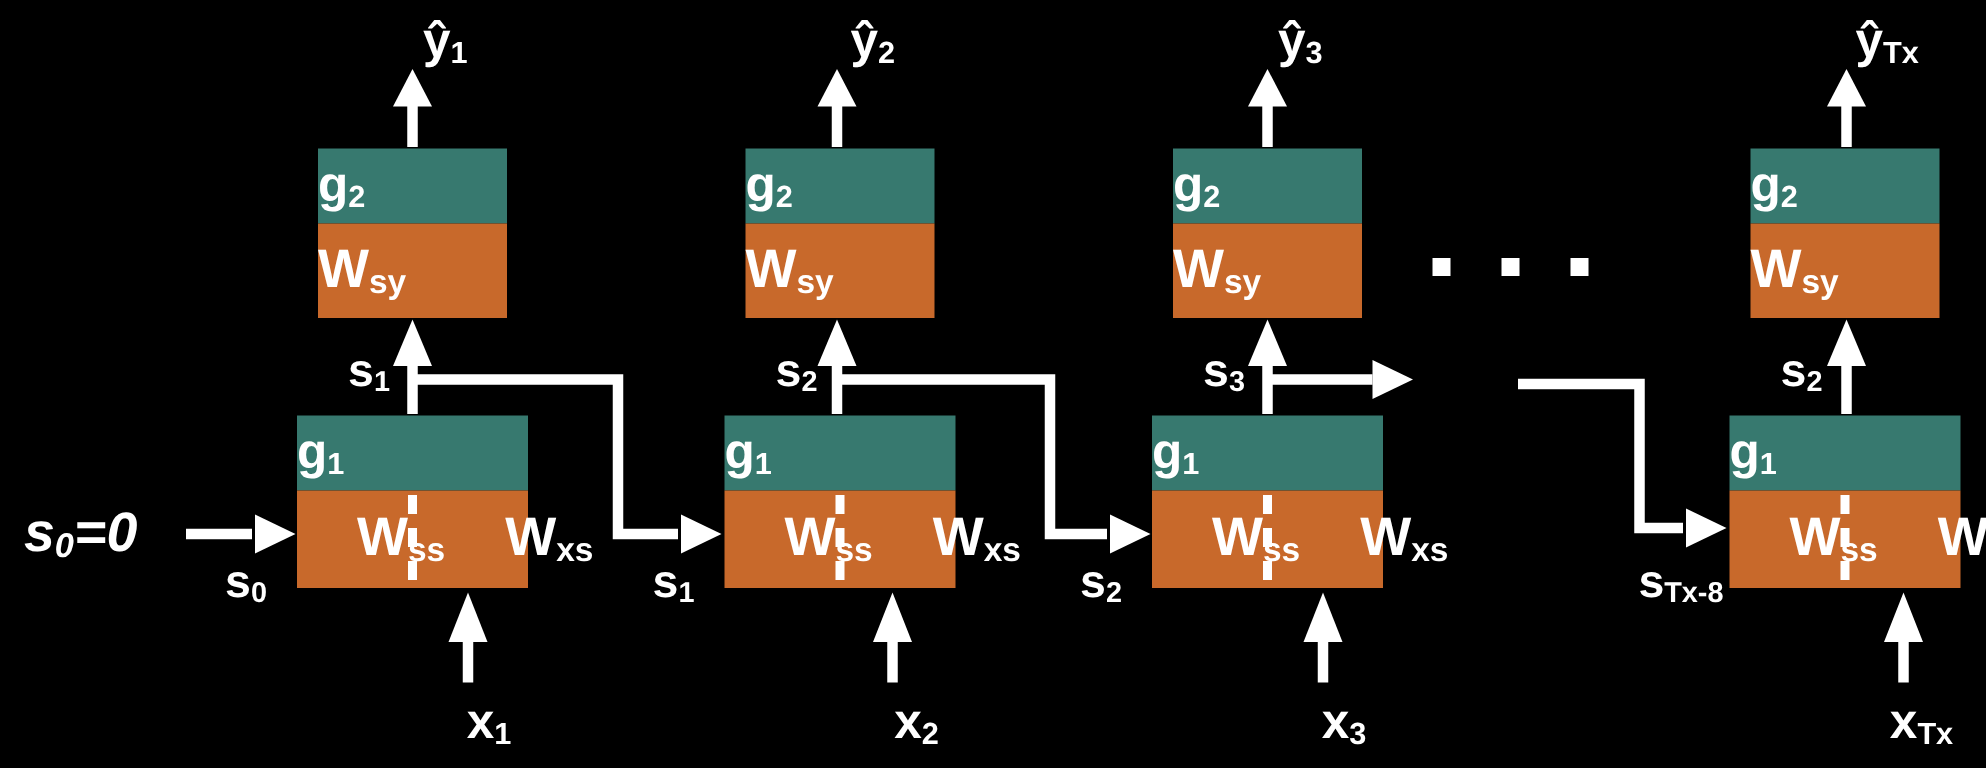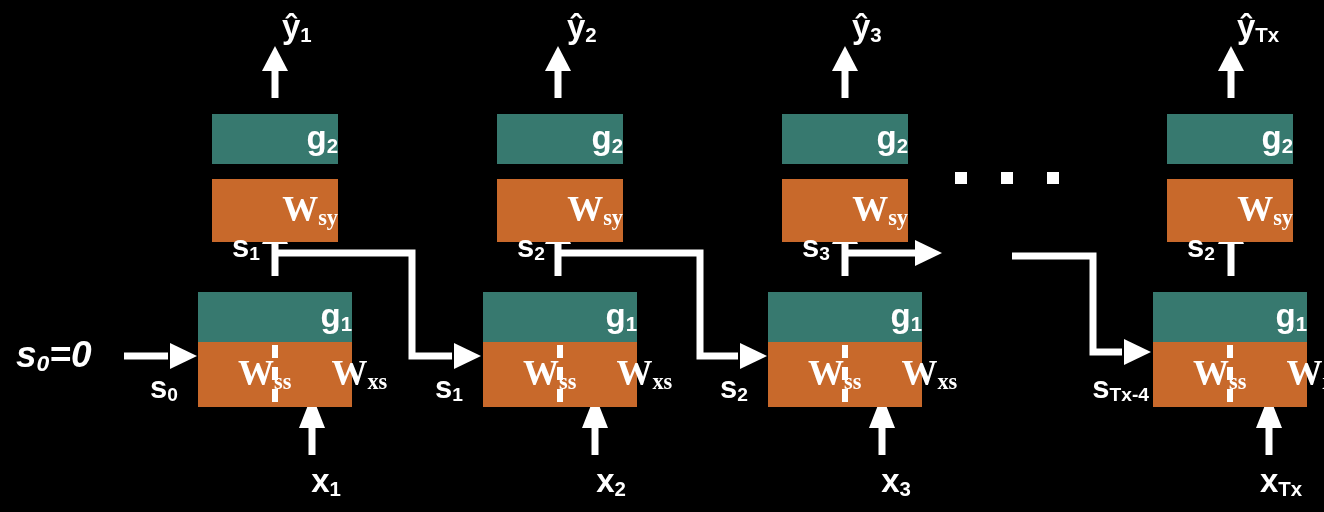--- a/index.html
+++ b/index.html
@@ -11,29 +11,29 @@
   #arrows{position:absolute;left:0;top:0;}
   .line{stroke:var(--text,#fff);stroke-width:7;fill:none;}
   .head{fill:var(--text,#fff);stroke:none;}
   .dot{fill:var(--text,#fff);}
 
   .cell{position:absolute;top:0;width:154px;height:504px;}
   .c1{left:198px}.c2{left:483px}.c3{left:768px}.c4{left:1153px}
 
   .topbox{position:absolute;left:14px;top:99px;width:126px;}
   .botbox{position:absolute;left:0;top:277px;width:154px;}
-  .half{display:flex;align-items:center;justify-content:flex-end;margin-top:15px;}
+  .half{display:flex;align-items:center;justify-content:flex-start;}
   .teal{background:var(--teal,#37796F);height:50px;}
   .orange{background:var(--orange,#C8692B);}
   .topbox .orange{height:63px;}
   .botbox .orange{height:65px;position:relative;}
   .split{display:flex;}
   .cellhalf{flex:1;display:flex;align-items:center;justify-content:center;padding-left:40px;}
   .boxlbl{font-size:33px;line-height:1;}
-  .wlbl{font-size:36px;line-height:1;font-family:Liberation Serif, serif;}
+  .wlbl{font-size:36px;line-height:1;}
   .sub{font-size:62%;vertical-align:-0.18em;}
   .divider{
     position:absolute;left:50%;top:3px;bottom:3px;width:6px;transform:translateX(-50%);
     background:repeating-linear-gradient(to bottom,var(--text,#fff) 0 13px,transparent 13px 22px);
   }
 
   .label{position:absolute;white-space:nowrap;line-height:1;}
   .yhat{left:84px;top:10px;font-size:33px;}
   .state{left:0;width:62px;top:231px;font-size:31px;text-align:right;}
   .incoming{left:-170px;width:150px;top:372px;font-size:31px;text-align:right;}
@@ -199,17 +199,17 @@
       <div class="orange split">
         <div class="cellhalf">
             <span class="wlbl"><span>W</span><span class="sub">ss</span></span>
           </div>
         <div class="divider"></div>
         <div class="cellhalf">
             <span class="wlbl"><span>W</span><span class="sub">xs</span></span>
           </div>
       </div>
     </div>
-    <div class="label incoming"><span>s</span><span class="sub">Tx-4</span></div>
+    <div class="label incoming"><span>s</span><span class="sub">Tx-8</span></div>
     <div class="label xlabel"><span>x</span><span class="sub">Tx</span></div>
   </div>
 
 </div>
 
 </body></html>

